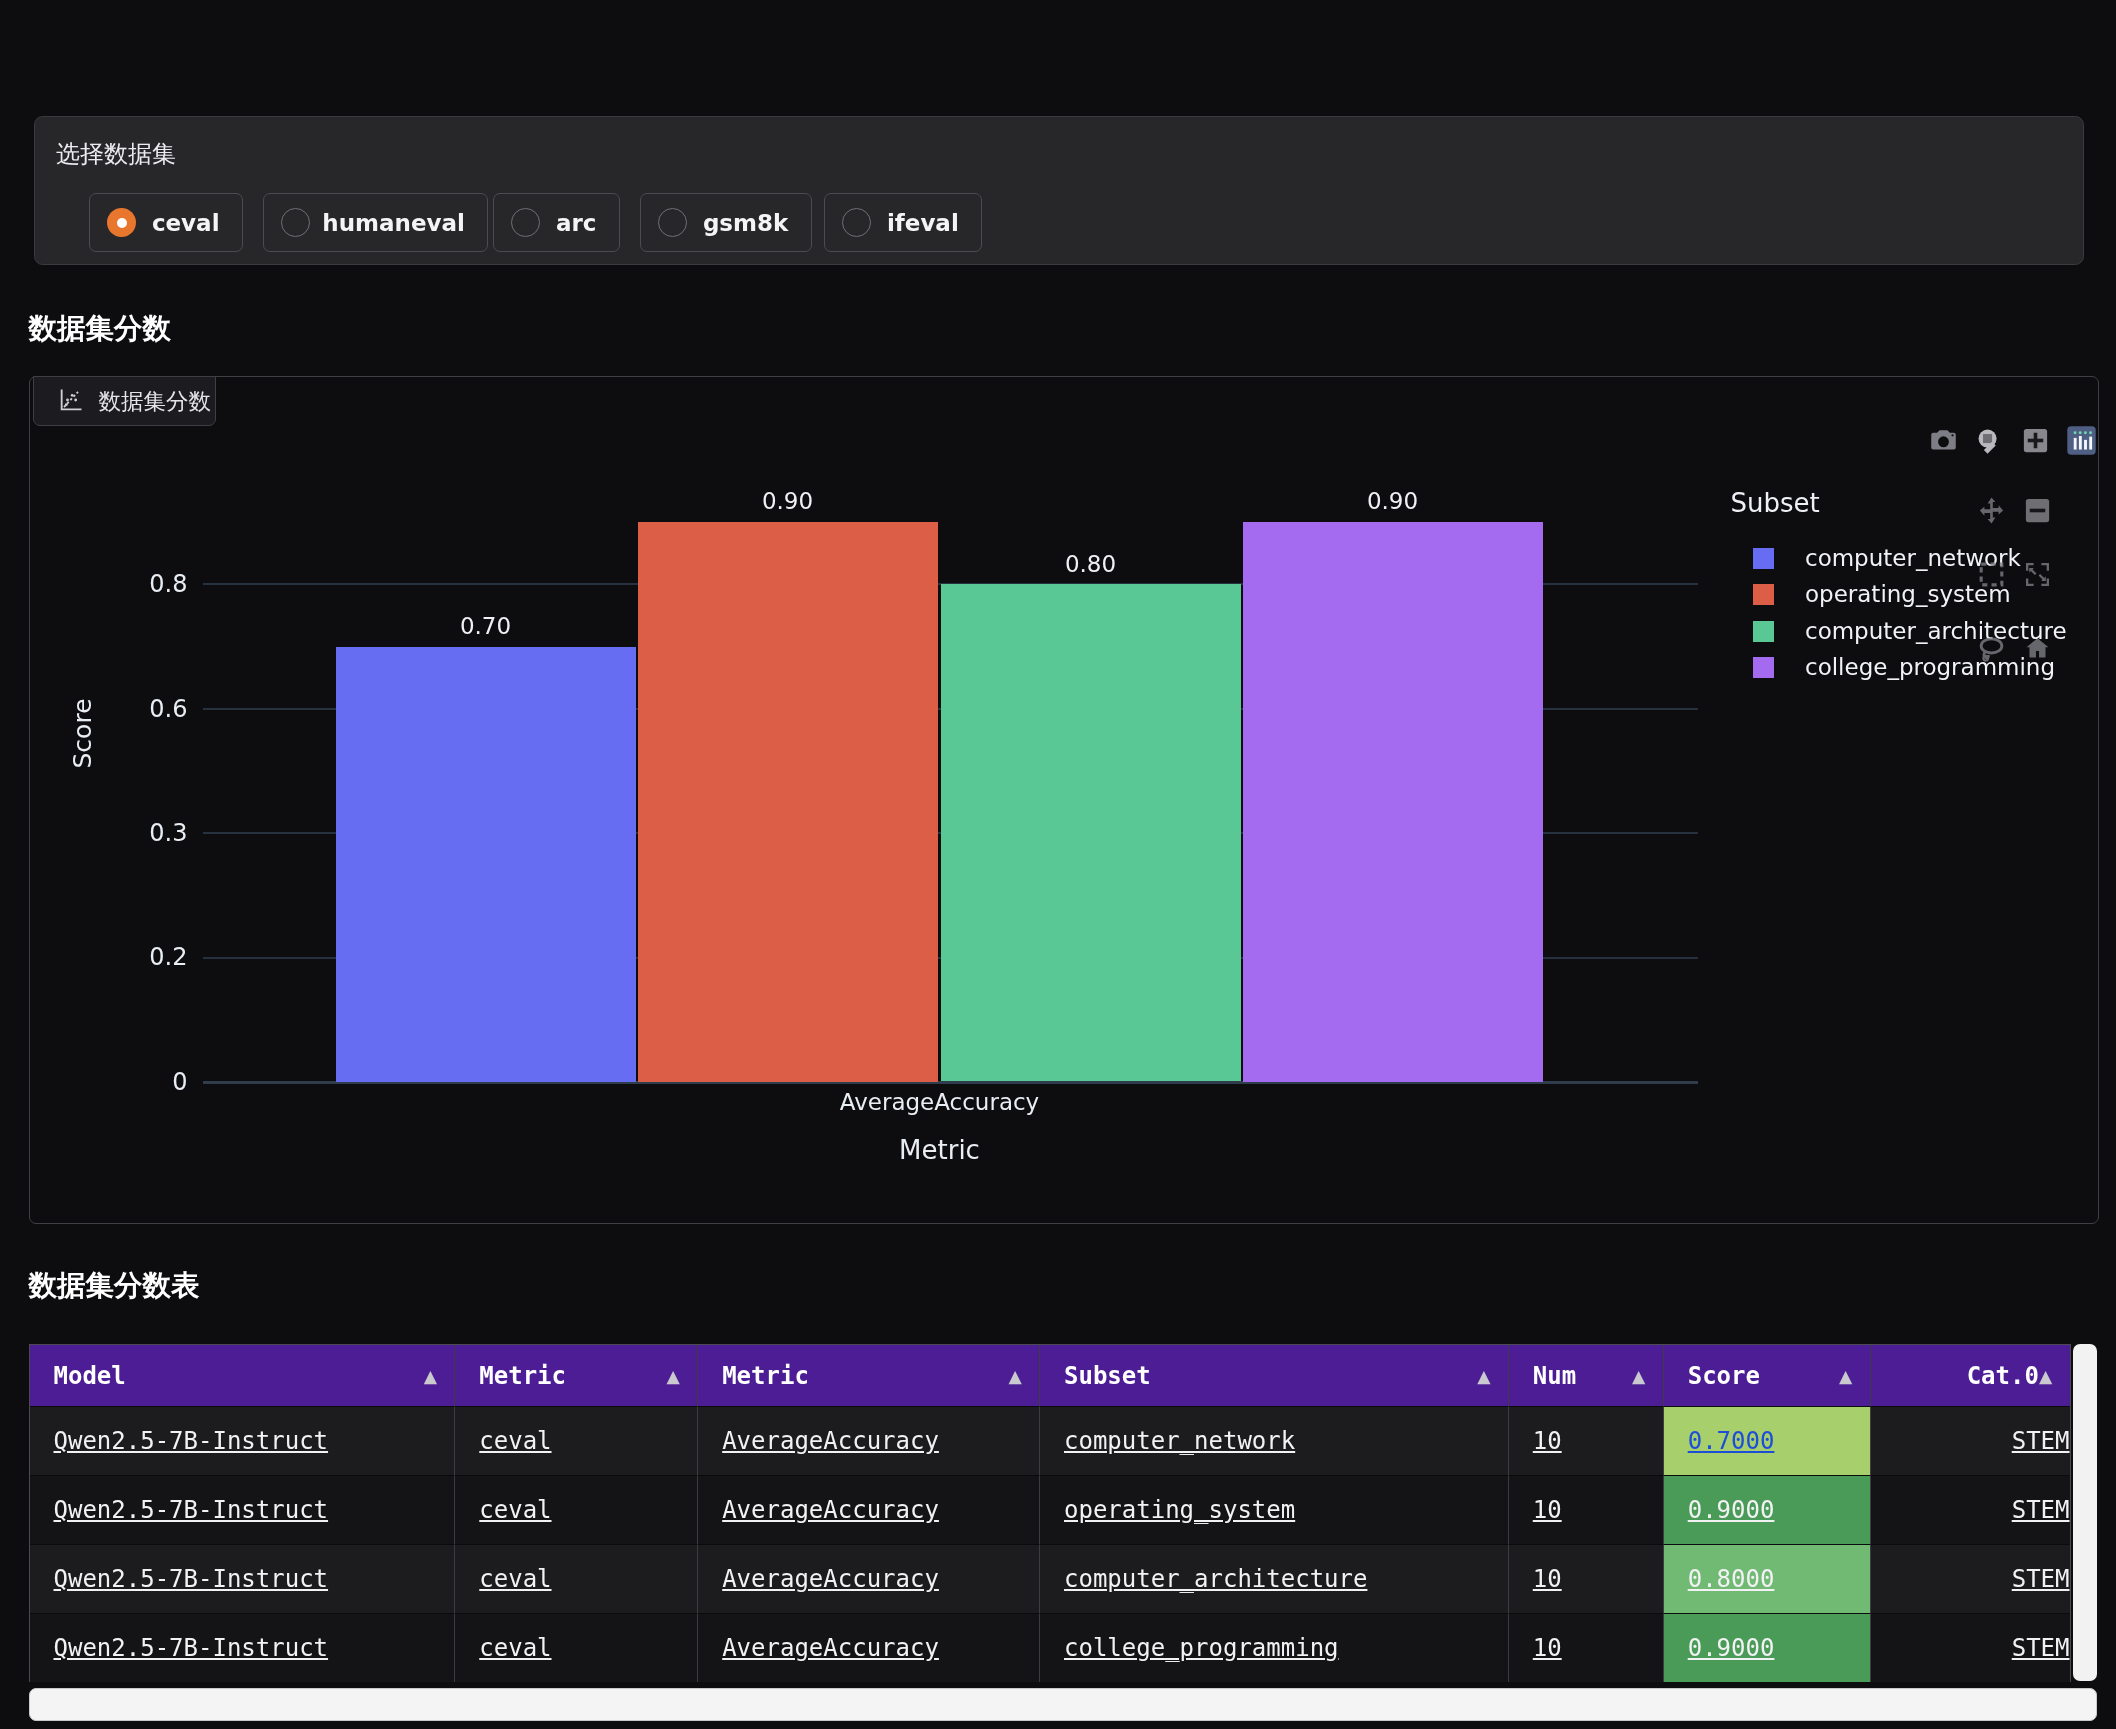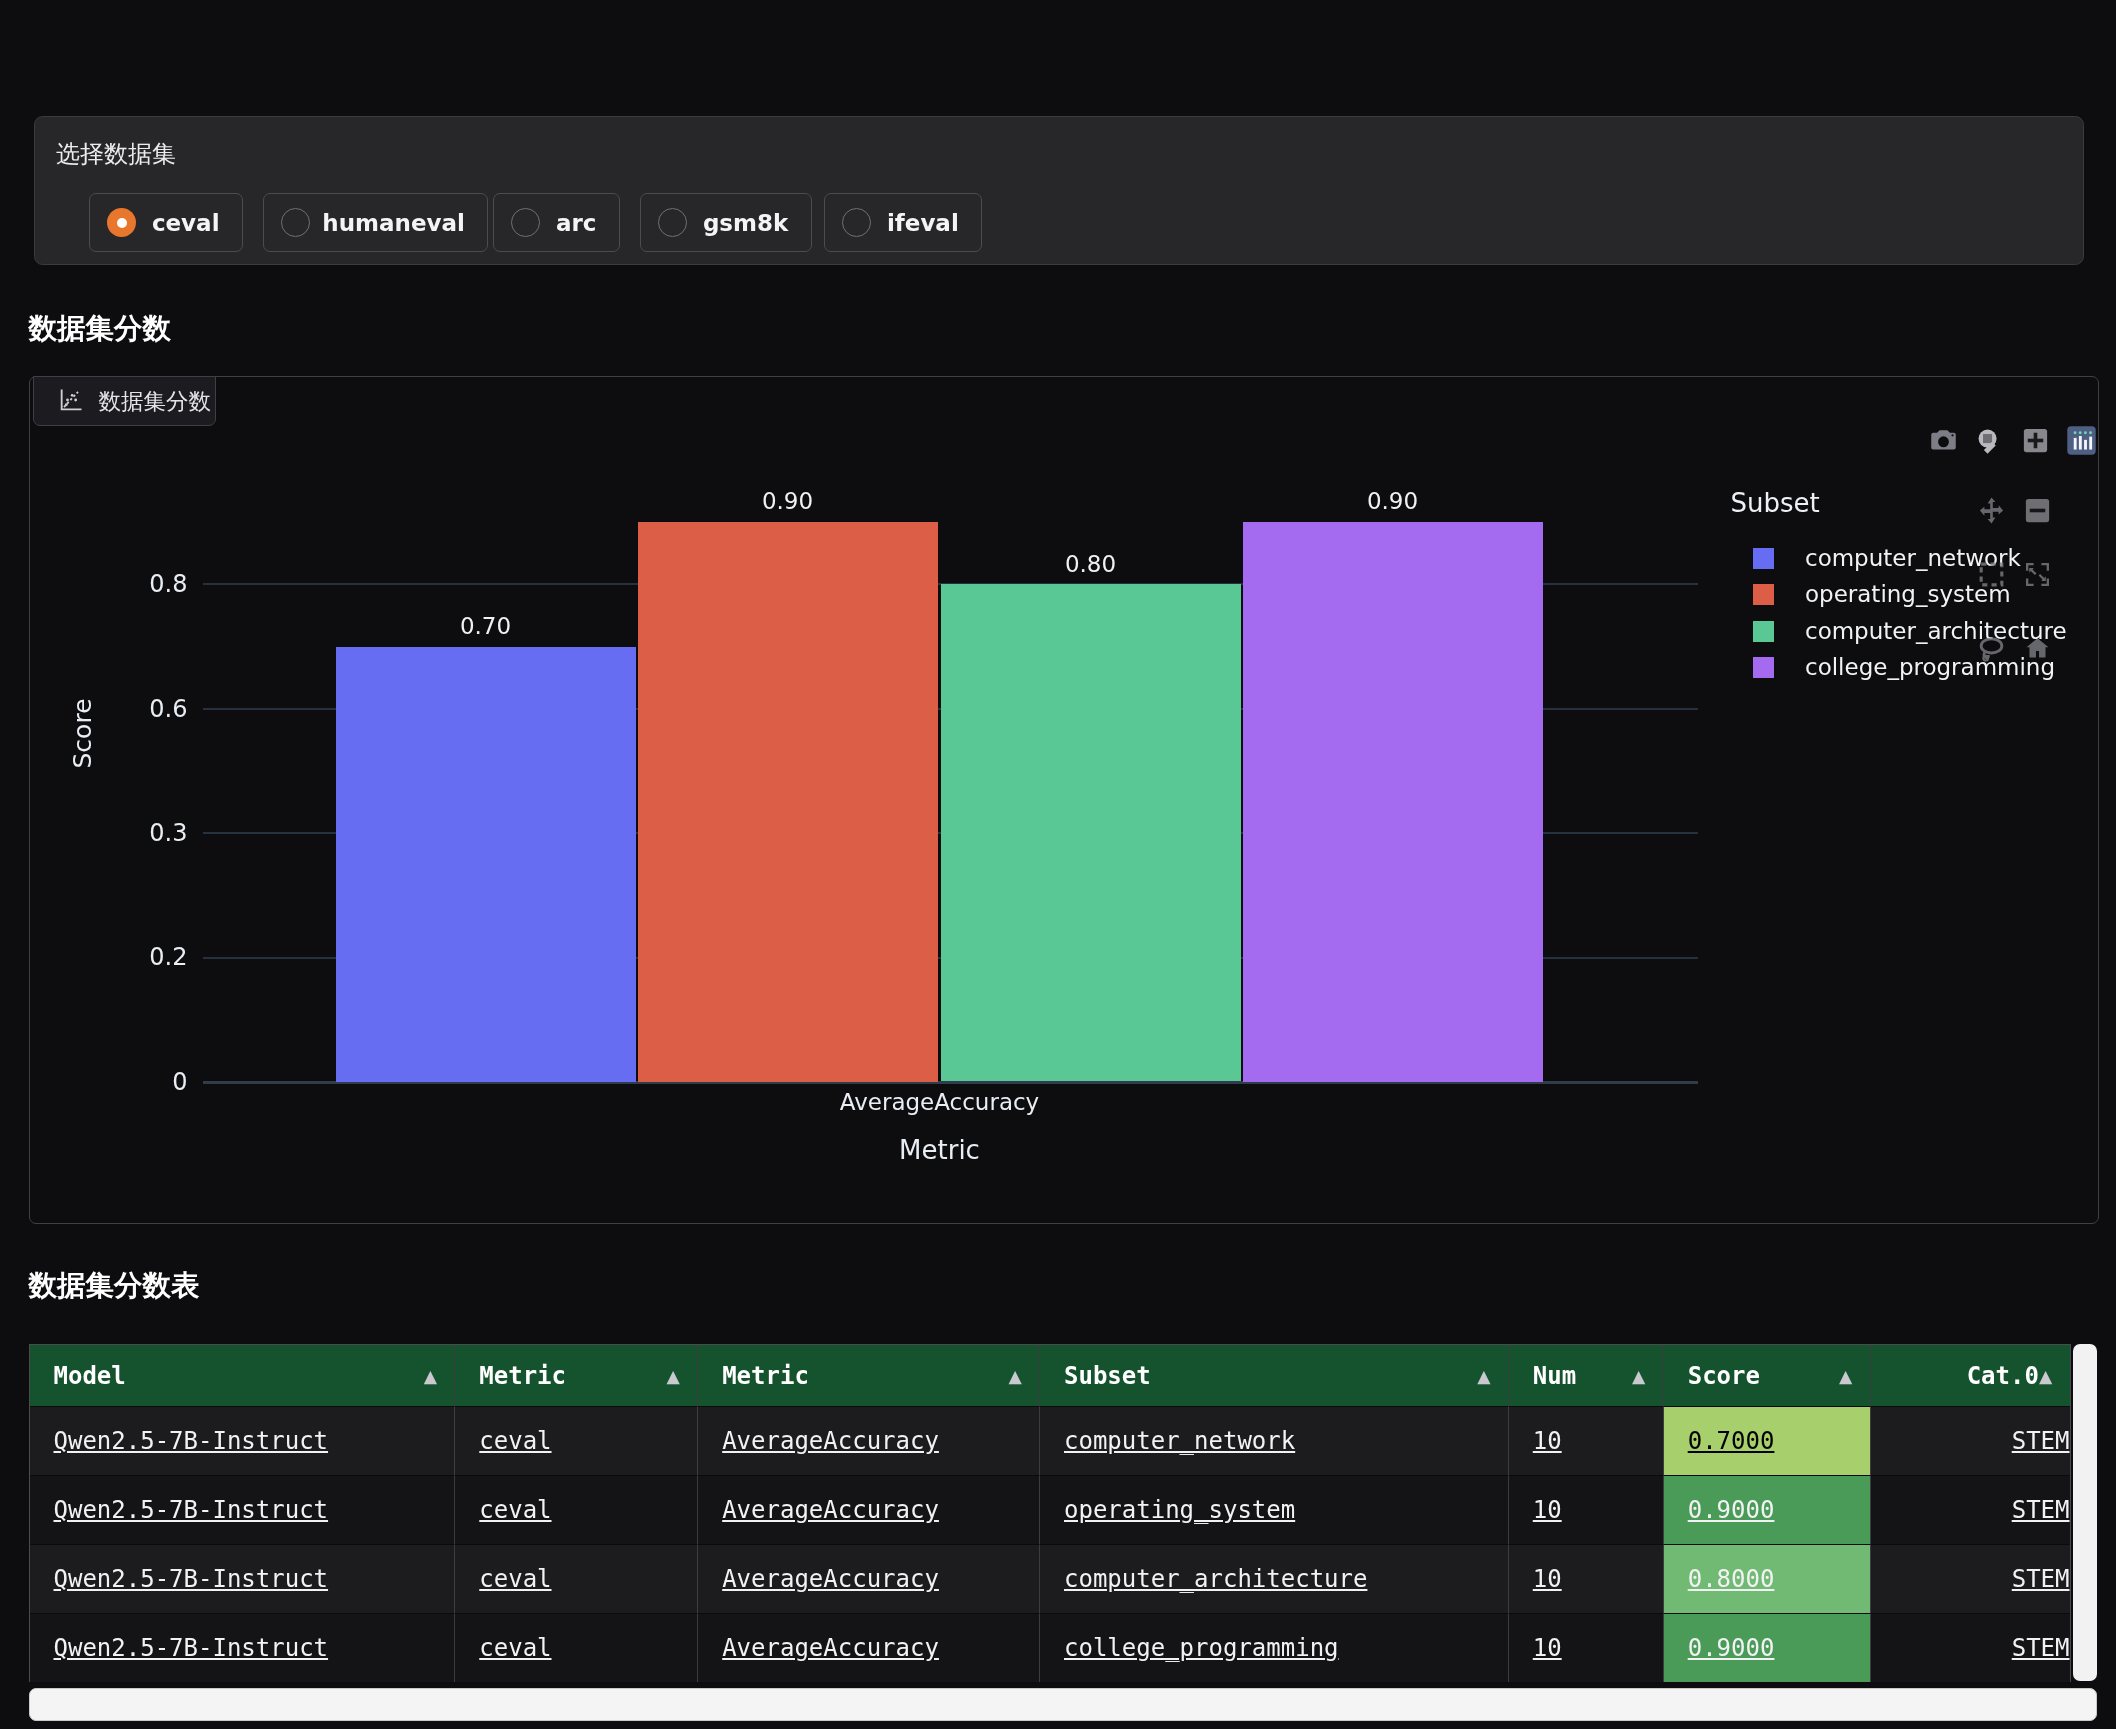--- a/index.html
+++ b/index.html
@@ -63,21 +63,21 @@
   .legend-item { position:absolute; display:flex; align-items:center; gap:31px;
                  cursor:pointer; transform:translateY(-50%); }
   .legend-swatch { width:21px; height:21px; flex:0 0 auto; }
   .legend-text { font-size:23px; color:#f0f2f6; white-space:nowrap; }
 
   
   .table-wrap { position:absolute; left:28.5px; top:1344px; width:2042px; height:398px; }
   .tbl { position:absolute; left:0; top:0; width:2042px;
          border:0.9px solid #4a4a50; border-bottom:none; }
   .tr { position:relative; display:flex; width:2040px; }
-  .tr.head { height:61px; background:#14532d; }
+  .tr.head { height:61px; background:#4c1d95; }
   .tr.r-odd  { height:69px; background:#1c1c1f; }
   .tr.r-even { height:69px; background:#141417; }
   .td, .th { position:relative; height:100%; display:flex; align-items:center;
              padding-left:24px; border-right:0.9px solid #3c3c42;
              font-family:"DejaVu Sans Mono","Liberation Mono",monospace; font-size:24px;
              overflow:hidden; white-space:nowrap; }
   .td:last-child, .th:last-child { border-right:none;justify-content:flex-end; }
   .th { font-weight:bold; color:#ffffff; cursor:pointer; justify-content:space-between;
         padding-right:17.3px; }
   .th .sort { font-size:17.3px; color:#c9c9cf; font-family:"DejaVu Sans","Liberation Sans",sans-serif; }
@@ -262,21 +262,21 @@
             <div>Cat.0</div>
             <div class="sort">▲</div>
           </div>
         </div>
         <div class="tr r-odd">
           <div class="td" style="width: 426px;">Qwen2.5-7B-Instruct</div>
           <div class="td" style="width: 243px;">ceval</div>
           <div class="td" style="width: 342px;">AverageAccuracy</div>
           <div class="td" style="width: 469px;">computer_network</div>
           <div class="td" style="width: 155px;">10</div>
-          <div class="td" style="width: 207px; background: rgb(167, 207, 108); color: #000000;">0.7000</div>
+          <div class="td" style="width: 207px; background: rgb(167, 207, 108); color: #1d4ed8;">0.7000</div>
           <div class="td" style="width: 199px;">STEM</div>
         </div>
         <div class="tr r-even">
           <div class="td" style="width: 426px;">Qwen2.5-7B-Instruct</div>
           <div class="td" style="width: 243px;">ceval</div>
           <div class="td" style="width: 342px;">AverageAccuracy</div>
           <div class="td" style="width: 469px;">operating_system</div>
           <div class="td" style="width: 155px;">10</div>
           <div class="td" style="width: 207px; background: rgb(74, 155, 88); color: rgb(242, 242, 244);">0.9000</div>
           <div class="td" style="width: 199px;">STEM</div>

